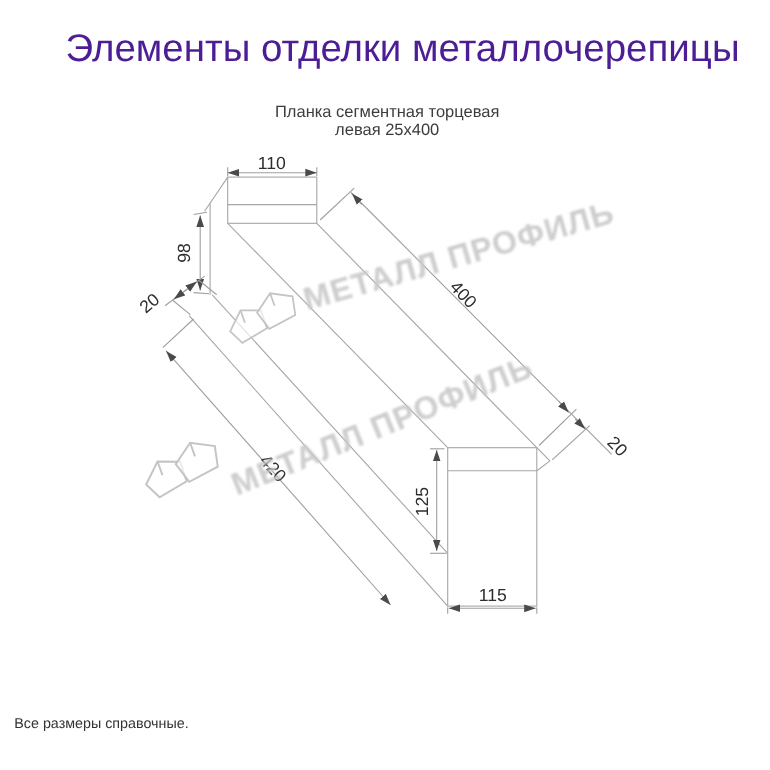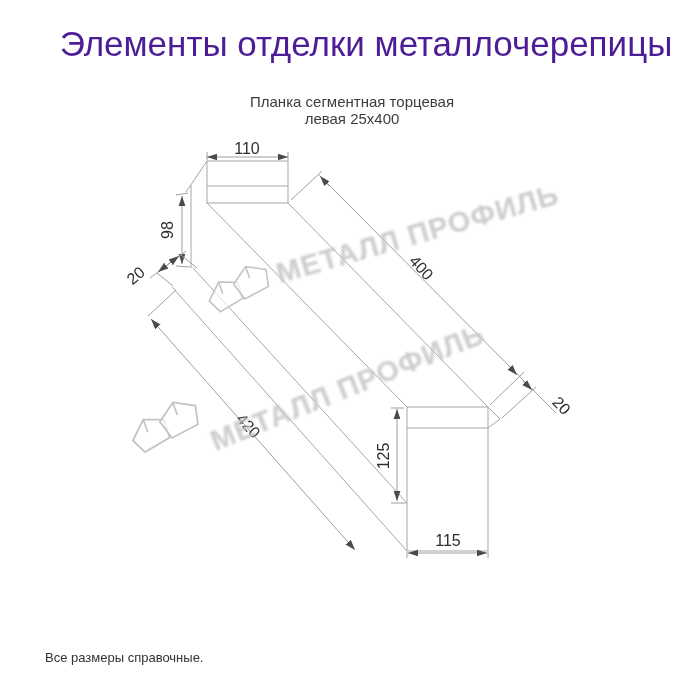--- a/index.html
+++ b/index.html
@@ -12,21 +12,21 @@
     position:absolute;left:16px;top:24px;width:700px;
     text-align:center;font-size:35px;font-weight:400;color:#4c1d95;
     letter-spacing:0px;white-space:nowrap;
   }
   .subtitle{
     position:absolute;left:0;top:93px;width:704px;text-align:center;
     font-size:15px;line-height:17px;color:#3c3c3c;
   }
   .footer{
     position:absolute;left:13px;top:649px;width:650px;
-    font-size:13px;line-height:17px;color:#333333;margin-left:32px;
+    font-size:13px;line-height:17px;color:#333333;
   }
   .drawing-svg{position:absolute;left:0;top:0;z-index:1;}
   .watermark-text{
     position:absolute;z-index:2;white-space:nowrap;
     font-size:29px;font-weight:bold;letter-spacing:1px;
     color:#c9c9c9;filter:blur(1px);opacity:0.92;
     transform-origin:left center;
   }
   .wm1{left:277px;top:258px;transform:rotate(-16deg);}
   .wm2{left:212px;top:426px;transform:rotate(-22deg);}

